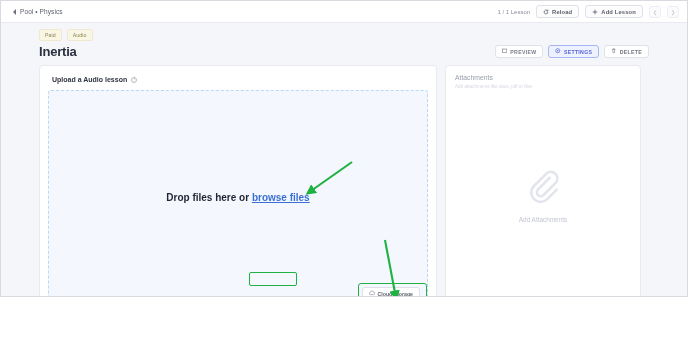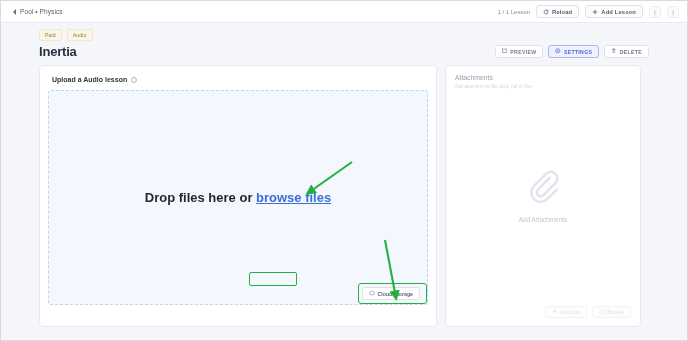--- a/index.html
+++ b/index.html
@@ -4,21 +4,21 @@
 <style>
   * { box-sizing: border-box; margin: 0; padding: 0; }
   html, body {
     width: 688px; height: 341px;
     background: #ffffff;
     font-family: "Liberation Sans", sans-serif;
     overflow: hidden;
   }
   .app {
     position: relative;
-    width: 688px; height: 341px;
+    width: 688px; height: 297px;
     background: #f5f6fa;
     border: 1px solid #d8dae0;
     overflow: hidden;
   }
 
   
   .topbar {
     height: 22px;
     background: #ffffff;
     border-bottom: 1px solid #e9eaef;
@@ -110,21 +110,21 @@
     font-size: 4.5px; color: #b5b9c4; line-height: 1;
   }
   .dropzone {
     position: relative;
     height: 215px;
     background: #f4f8fe;
     border: 1px dashed #bcd7f2;
     border-radius: 3px;
     display: flex; align-items: center; justify-content: center;
   }
-  .droptext { font-size: 13px; color: #1f2533; font-weight: bold; }
+  .droptext { font-size: 10px; color: #1f2533; font-weight: bold; }
   .browse {
     color: #3b6fd4; text-decoration: underline;
     font-weight: bold;
   }
   .hl-browse {
     position: absolute;
     left: 200px; top: 181px;
     width: 48px; height: 14px;
     border: 1.6px solid #1fb141;
     border-radius: 2px;

